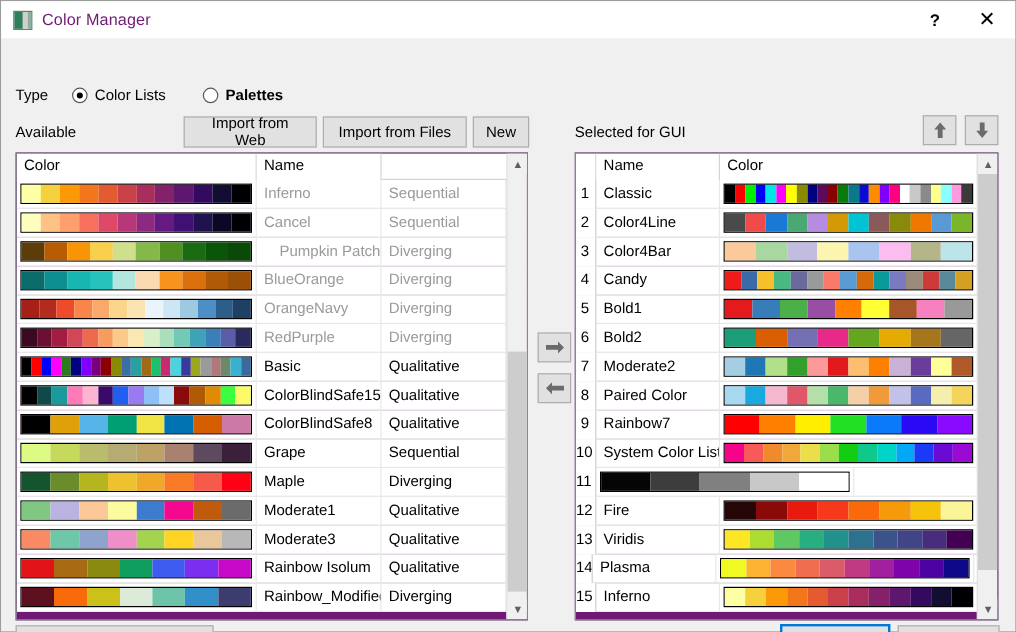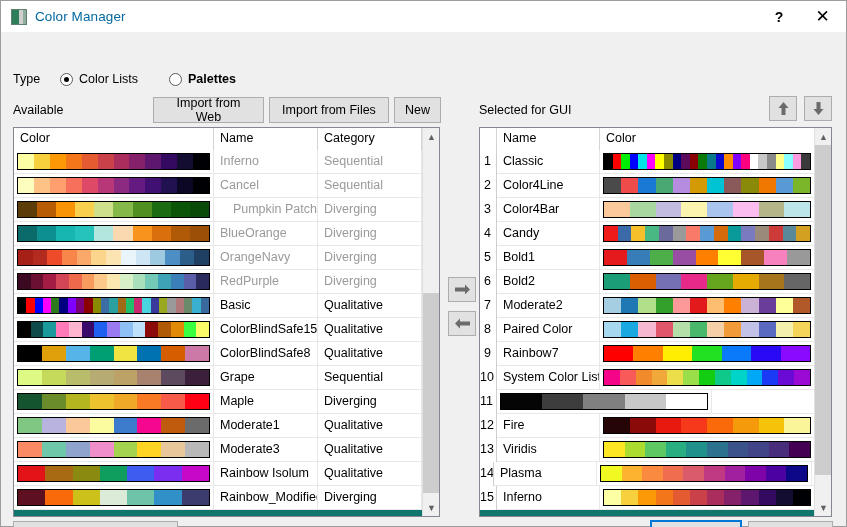--- a/index.html
+++ b/index.html
@@ -33,21 +33,21 @@
     border: 1px solid #5f7f6f;
     display: flex;
     flex-shrink: 0;
   }
   .title-icon i { display:block; height:100%; }
   .title-icon i:nth-child(1){ width:50%; background:#2e7d5b; }
   .title-icon i:nth-child(2){ width:25%; background:#cfcfcf; }
   .title-icon i:nth-child(3){ width:25%; background:#8fae9f; }
   .title-text {
     font-size: 13.5px;
-    color: #0369a1;
+    color: #701a75;
     letter-spacing: 0.1px;
   }
   .title-btns {
     position: absolute; right: 0; top: 0;
     height: 31px; display: flex;
   }
   .tbtn {
     width: 46px; height: 31px;
     display: flex; align-items: center; justify-content: center;
     font-size: 14px; color: #000; background: transparent;
@@ -112,21 +112,21 @@
   }
   #btn-move-up   { left: 768px; top: 64px; width: 28px; height: 25px; }
   #btn-move-down { left: 803px; top: 64px; width: 28px; height: 25px; }
   #btn-add       { left: 447px; top: 245px; width: 28px; height: 25px; }
   #btn-remove    { left: 447px; top: 279px; width: 28px; height: 25px; }
   .arrowbtn svg { display:block; }
 
   
   .panel {
     position: absolute;
-    background: #0f766e;
+    background: #701a75;
     border: 1px solid #828790;
     overflow: hidden;
   }
   #panel-available { left: 12px; top: 95px; width: 427px; height: 390px; }
   #panel-selected  { left: 478px; top: 95px; width: 353px; height: 390px; }
 
   .thead {
     display: flex; height: 22px;
     background: #fff;
     border-bottom: 1px solid #d4d4d4;
@@ -258,21 +258,20 @@
     <div class="arrowbtn" id="btn-remove">
       <svg width="17" height="13" viewBox="0 0 17 13">
           <path d="M16 4.5 L6 4.5 L6 1.5 L1 6.5 L6 11.5 L6 8.5 L16 8.5 Z" fill="#6b6b6b"></path>
         </svg>
     </div>
 
     <div class="panel" id="panel-available">
       <div class="thead">
         <div class="th" style="width:200px">Color</div>
         <div class="th" style="width:104px">Name</div>
-        <div class="th" style="width:104px">Category</div>
       </div>
       <div class="rows" id="available-rows">
           <div class="row">
             <div class="swatch-cell" style="width: 200px;">
               <div class="swatch">
                 <span style="background: rgb(252, 255, 164);"></span>
                 <span style="background: rgb(247, 209, 61);"></span>
                 <span style="background: rgb(251, 154, 6);"></span>
                 <span style="background: rgb(243, 118, 27);"></span>
                 <span style="background: rgb(228, 90, 49);"></span>

